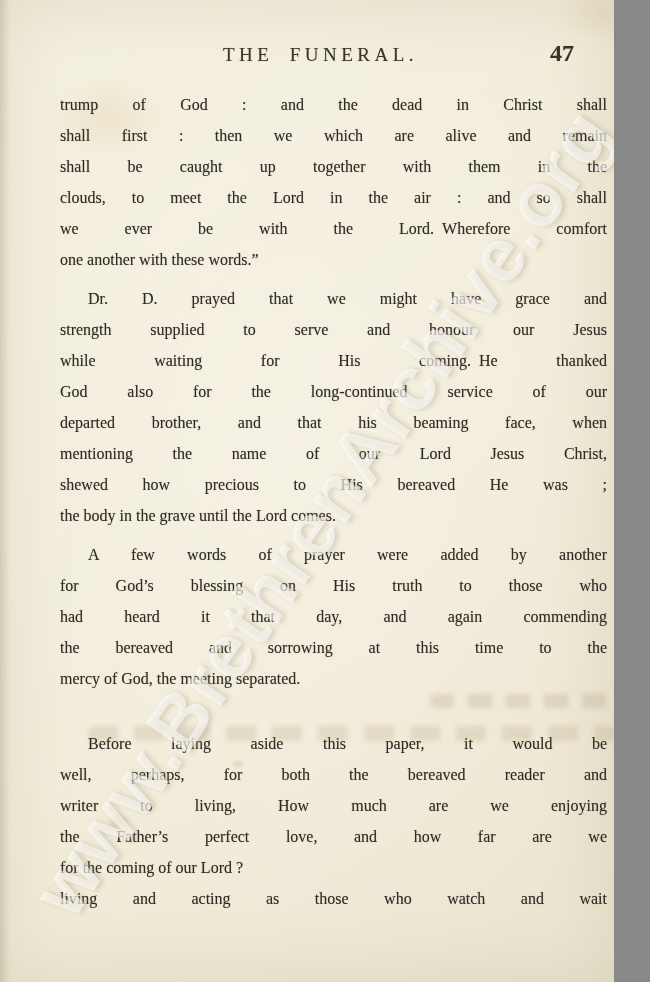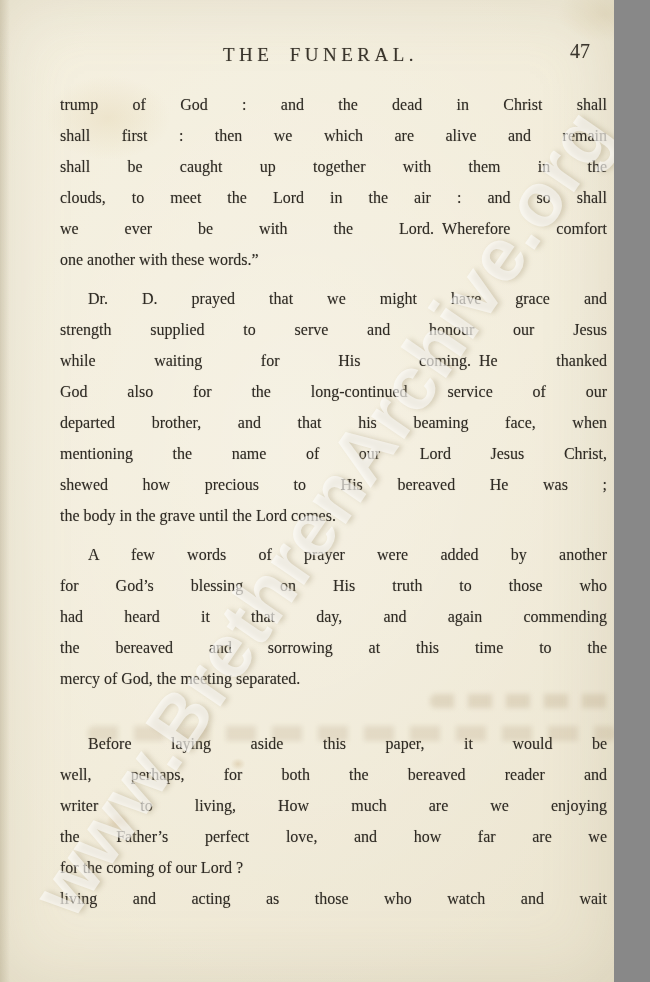--- a/index.html
+++ b/index.html
@@ -31,25 +31,26 @@
   .running-title {
     text-align: center;
     font-size: 19px;
     letter-spacing: 4.5px;
     word-spacing: 7px;
     color: #3a352c;
     text-shadow: 0 0 1px rgba(58,53,44,0.35);
   }
   .page-number {
     position: absolute;
-    right: 4px;
+    right: 20px;
     top: -4px;
-    font-size: 20px;
+    font-size: 24px;
     color: #3a352c;
     text-shadow: 0 0 1px rgba(58,53,44,0.3);
+    font-weight: bold;
   }
   .body-text {
     position: absolute;
     left: 60px;
     top: 89px;
     width: 547px;
     font-size: 16px;
     line-height: 31px;
     text-shadow: 0 0 1px rgba(47,43,36,0.35);
   }

